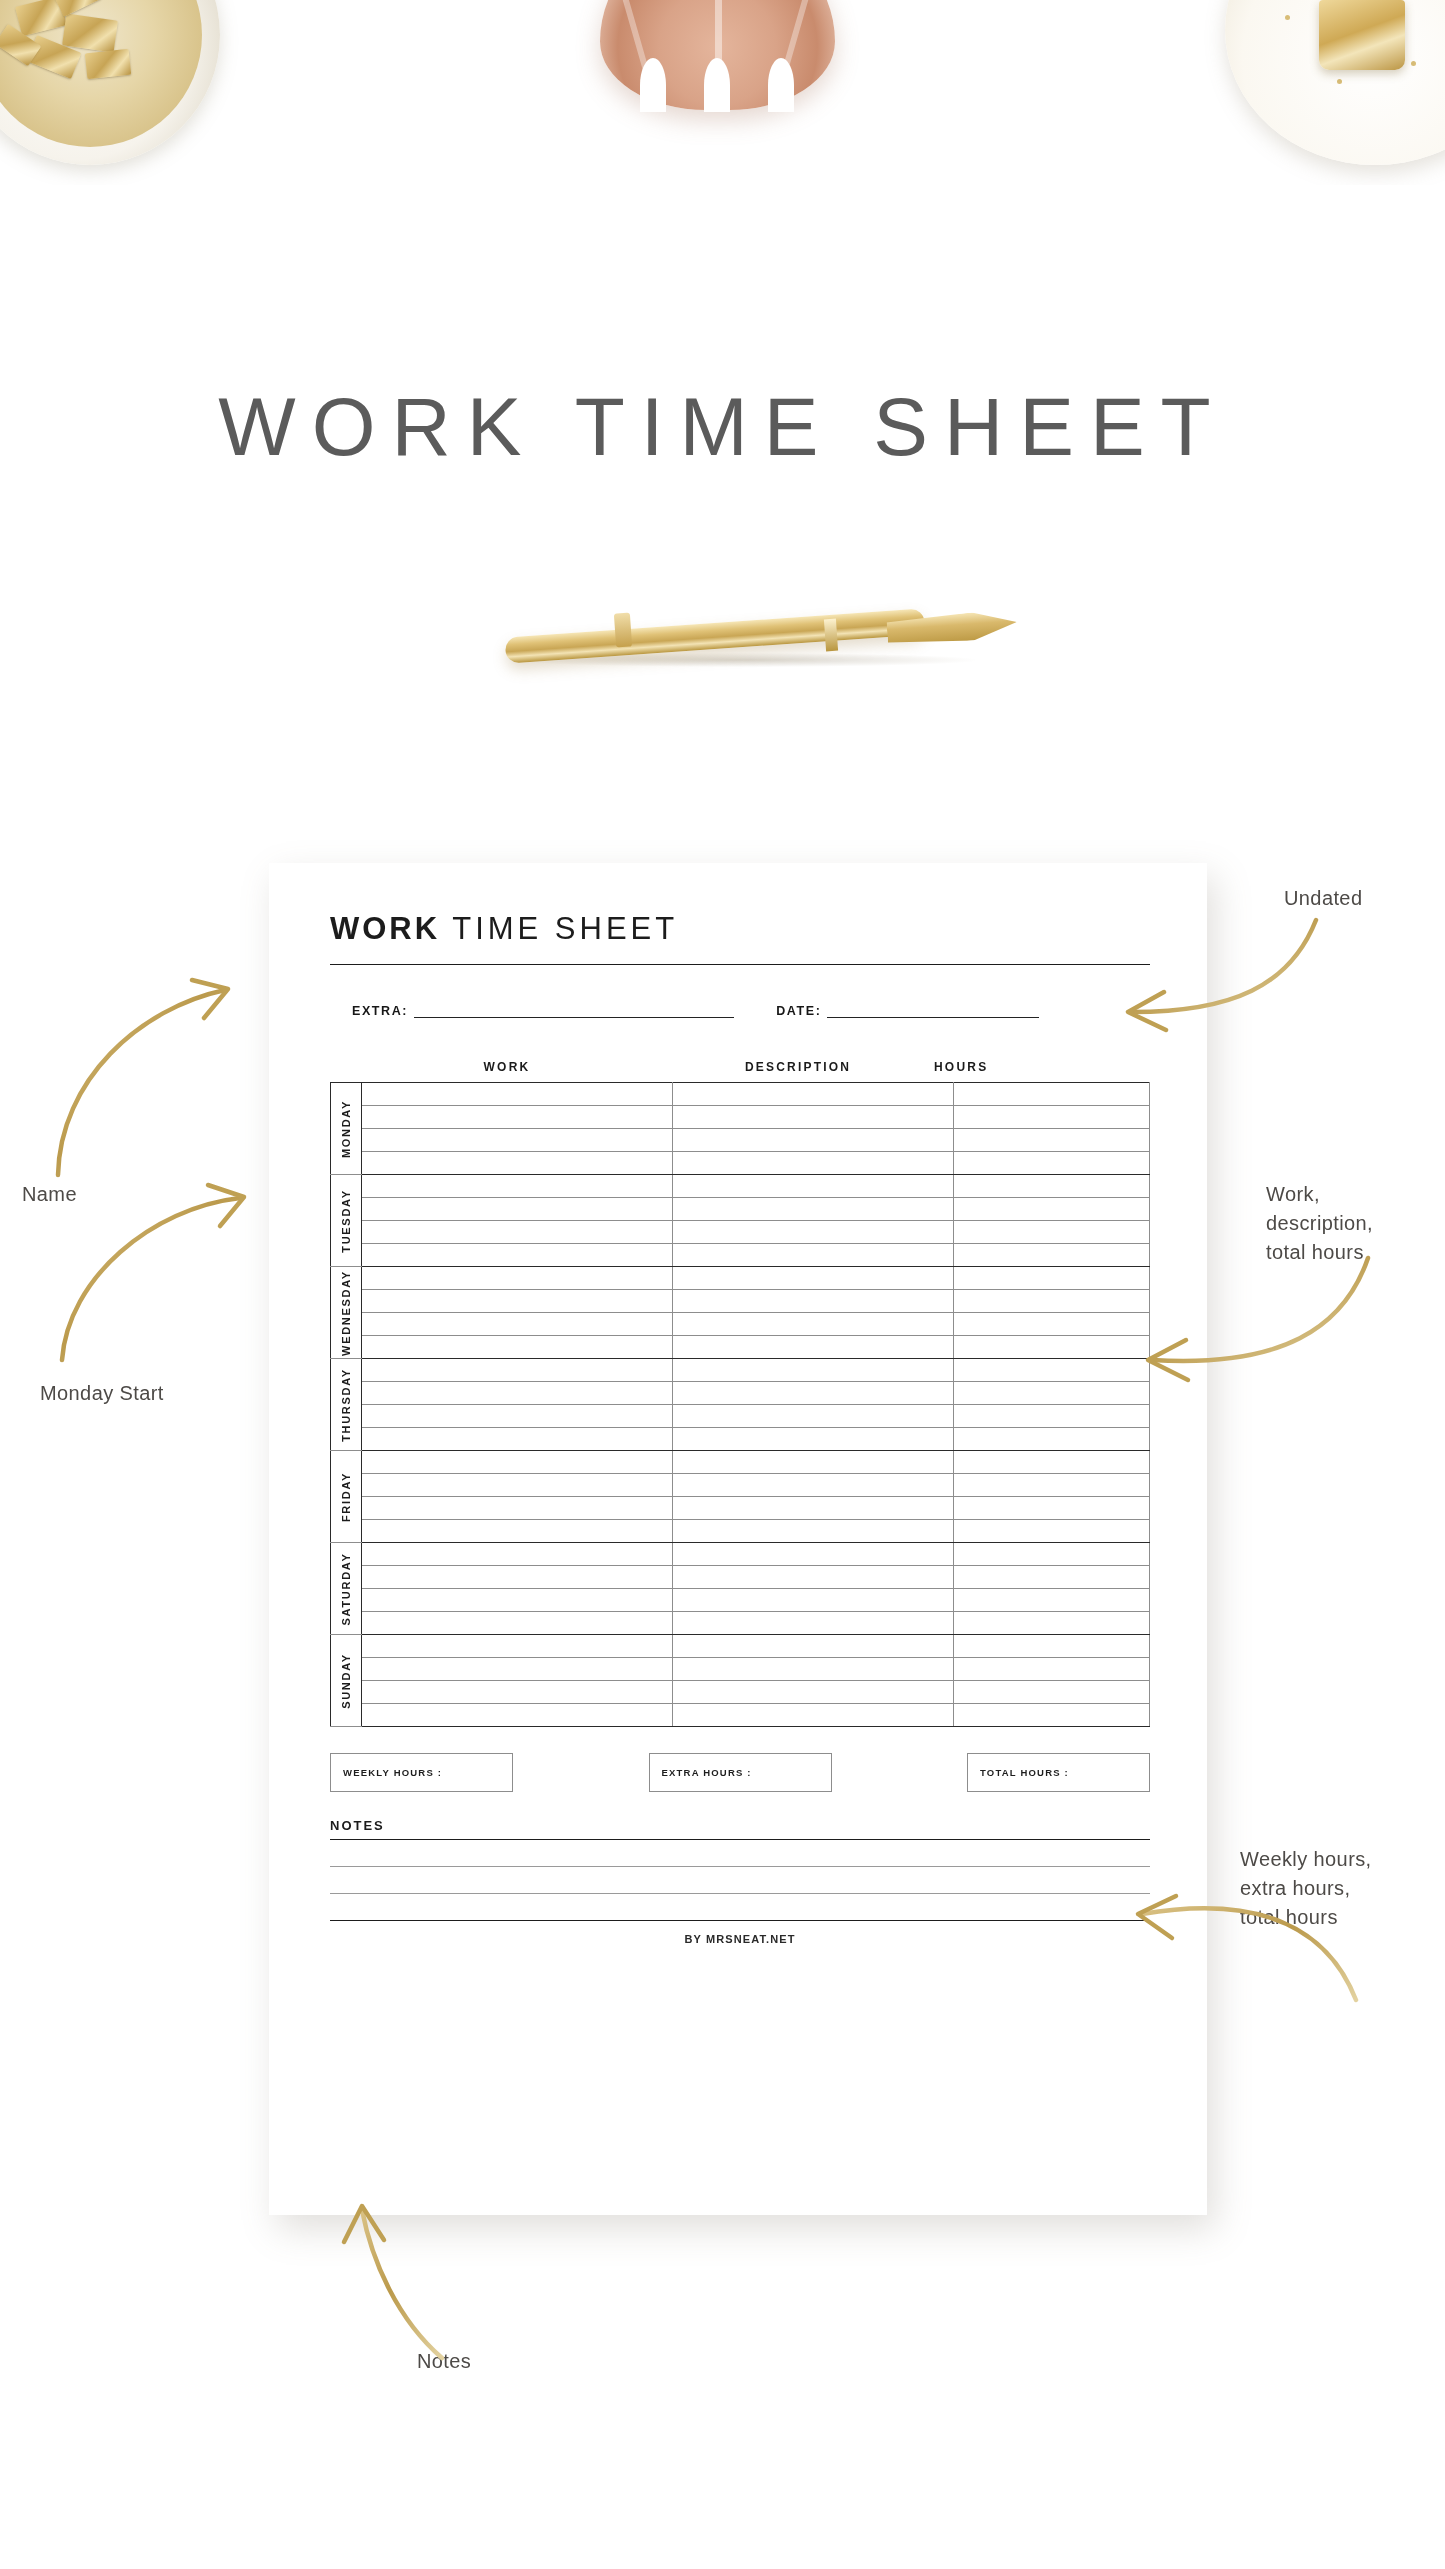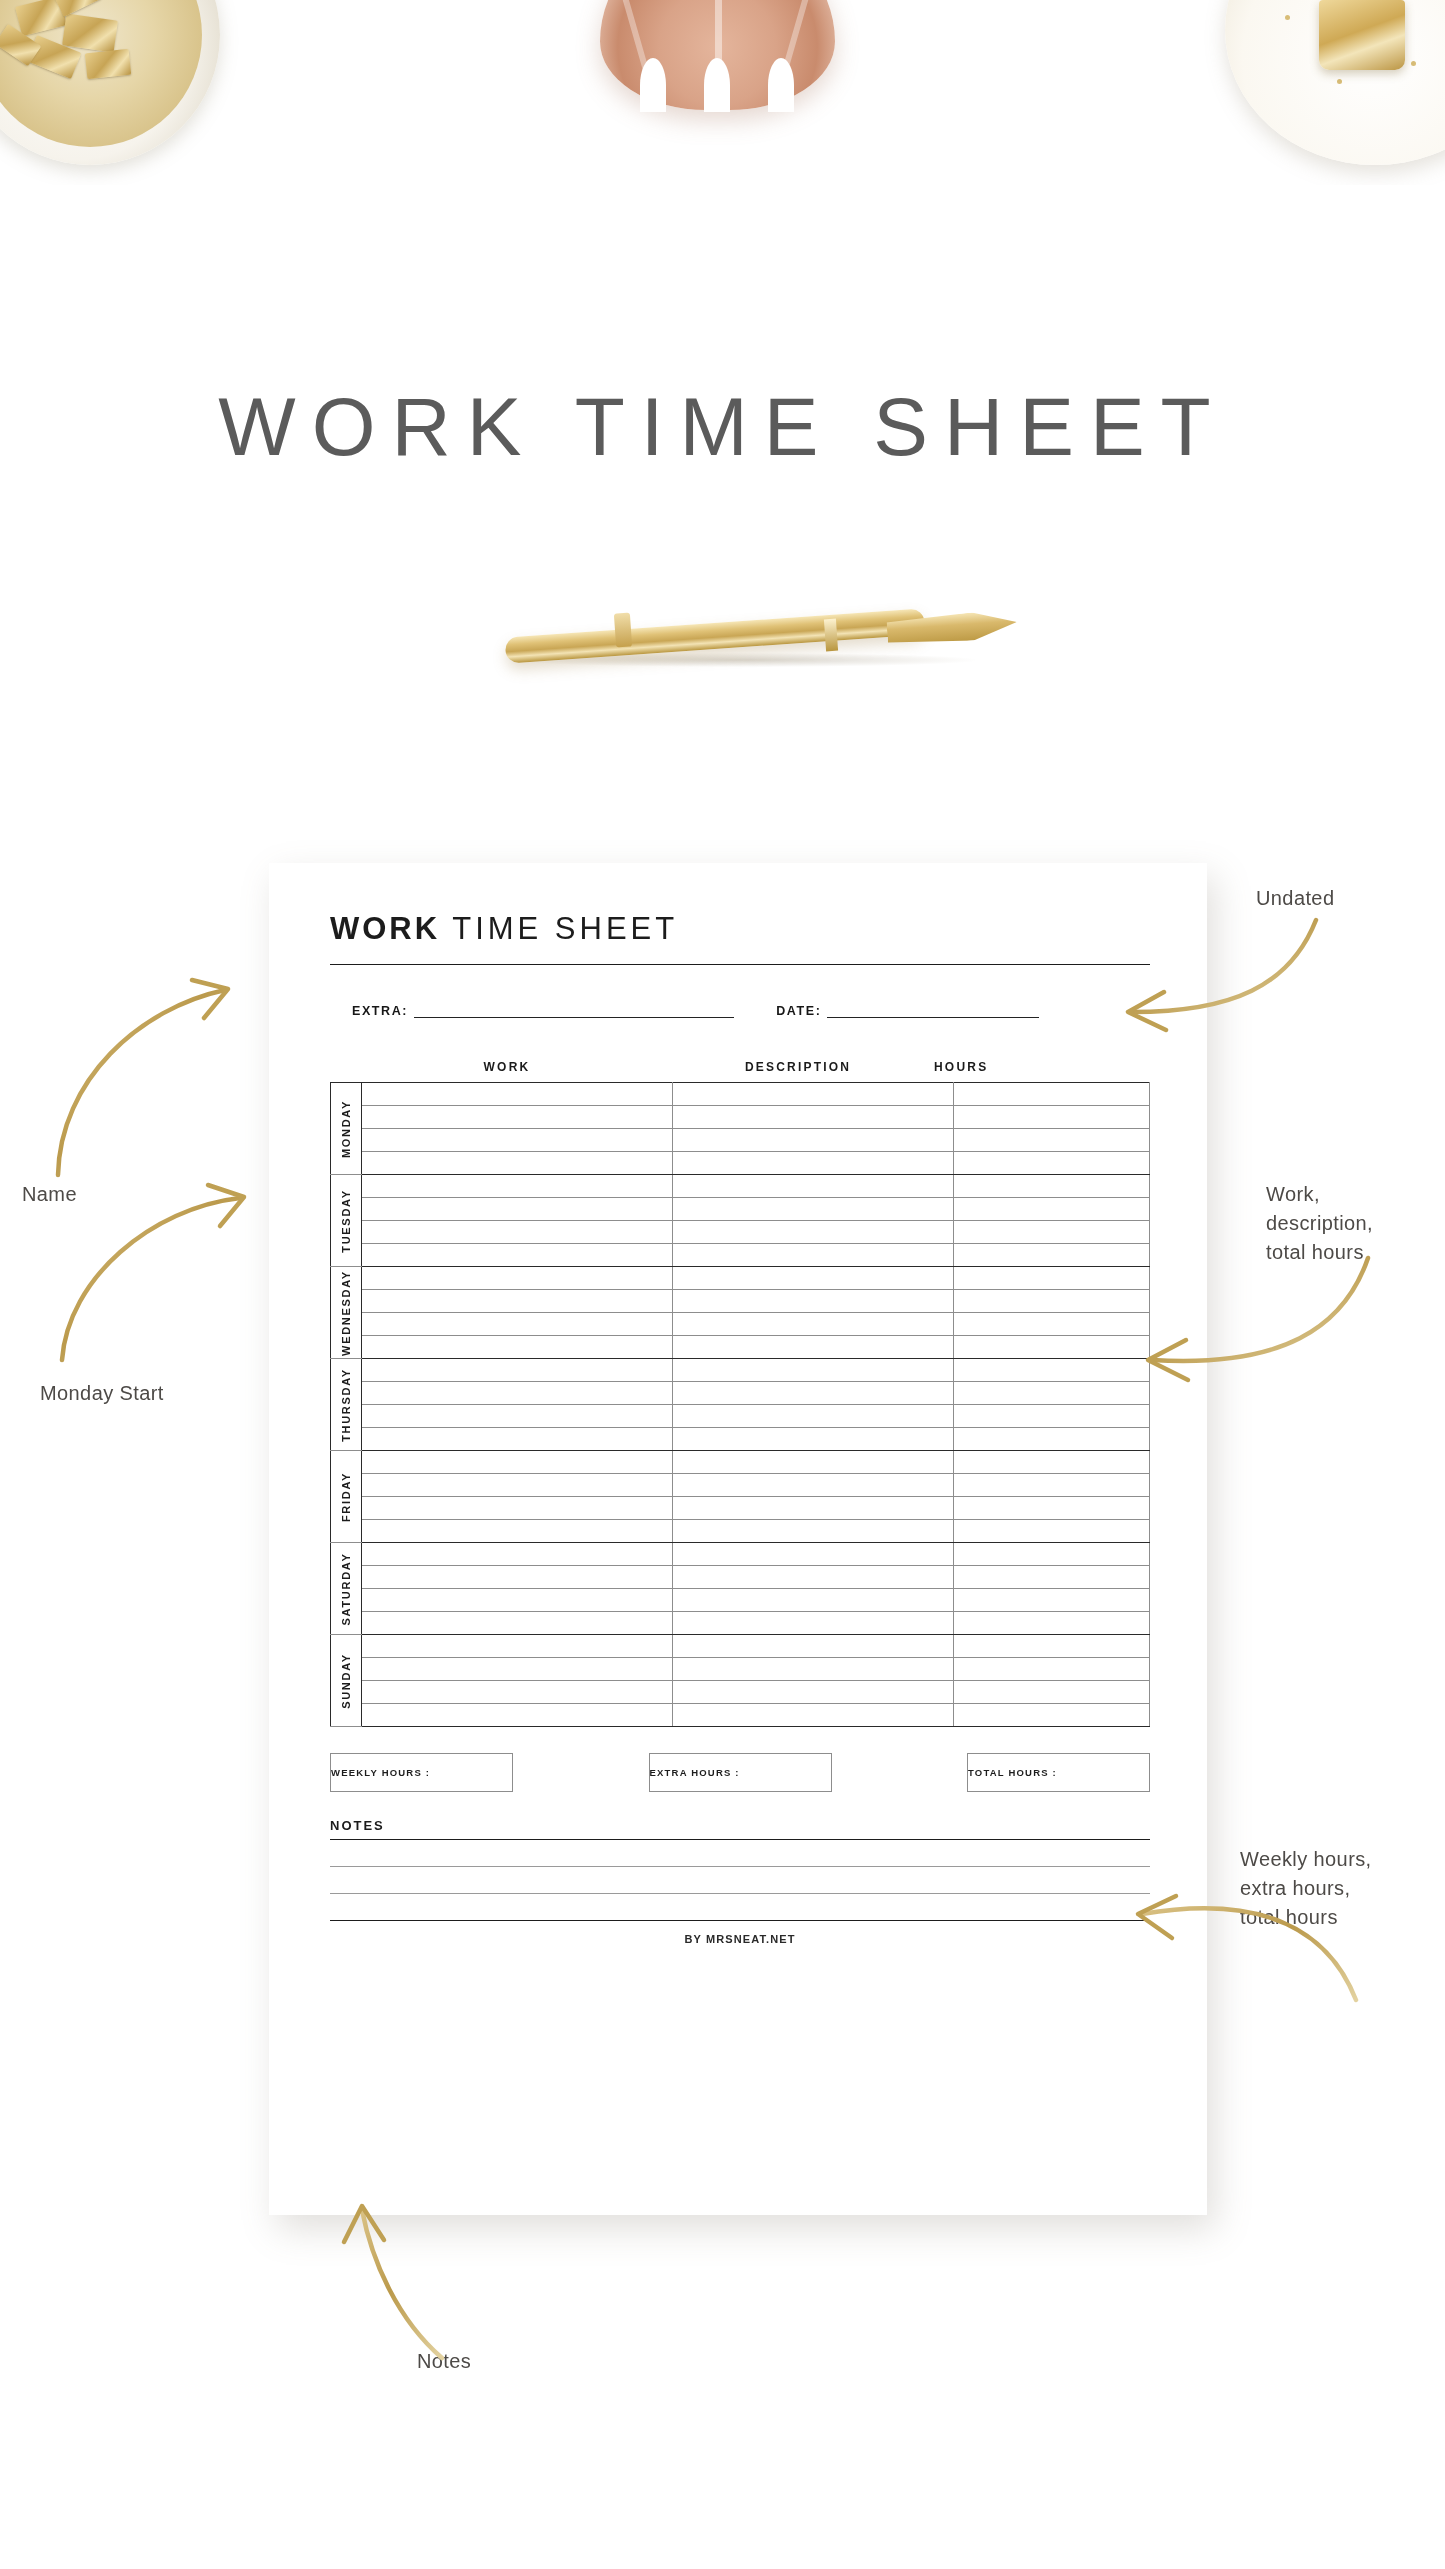--- a/index.html
+++ b/index.html
@@ -234,21 +234,21 @@
   .totals {
     margin-top: 26px;
     display: flex;
     justify-content: space-between;
     width: 820px;
   }
   .total-box {
     width: 183px; height: 39px;
     border: 1px solid #8d8d8d;
     display: flex; align-items: center;
-    padding-left: 0;
+    padding-left: 12px;
     font-size: 9.5px;
     font-weight: 700;
     letter-spacing: 1.2px;
     color: #1d1d1d;
   }
 
   .notes-title {
     margin-top: 26px;
     font-size: 13px;
     font-weight: 700;
@@ -271,21 +271,21 @@
   .anno {
     position: absolute;
     font-size: 20px;
     color: #4d4a47;
     line-height: 1.45;
     letter-spacing: .4px;
     font-family: "Liberation Sans", sans-serif;
   }
   .anno-name      { left: 22px;  top: 1180px; text-align: right; }
   .anno-monday    { left: 40px;  top: 1379px; }
-  .anno-undated   { left: 1256px; top: 884px; }
+  .anno-undated   { left: 1284px; top: 884px; }
   .anno-work      { left: 1266px; top: 1180px; }
   .anno-weekly    { left: 1240px; top: 1845px; }
   .anno-notes     { left: 417px; top: 2347px; }
 
   svg.arrow { position: absolute; overflow: visible; }
   svg.arrow path { fill: none; stroke: url(#goldgrad); stroke-width: 4.5; stroke-linecap: round; }
   svg.arrow polyline { fill: none; stroke: #bfa053; stroke-width: 4.5; stroke-linecap: round; stroke-linejoin: round; }
 </style>
 </head>
 <body>

